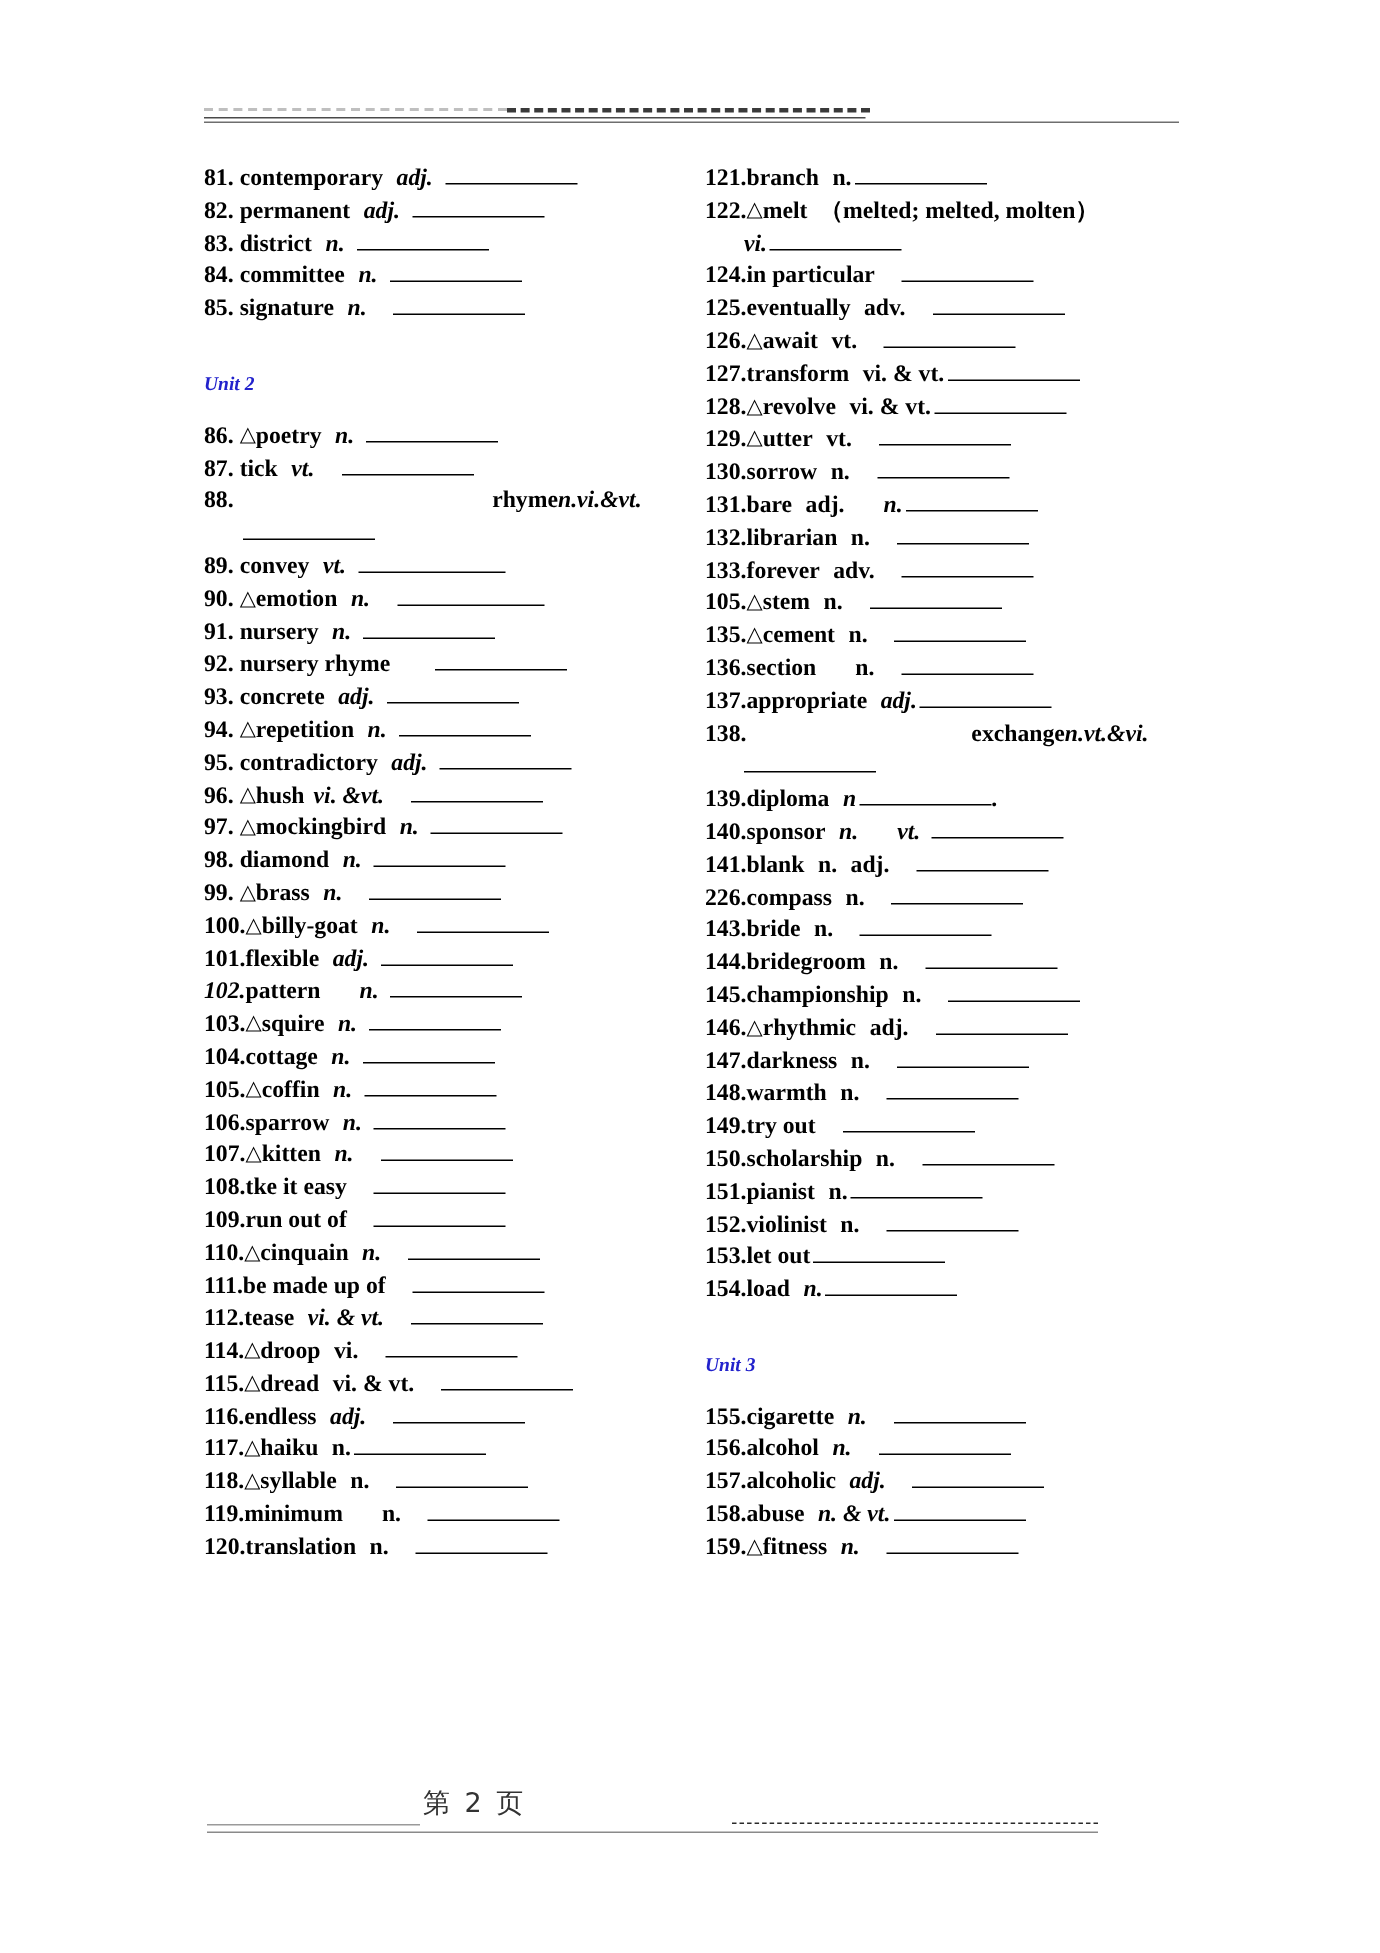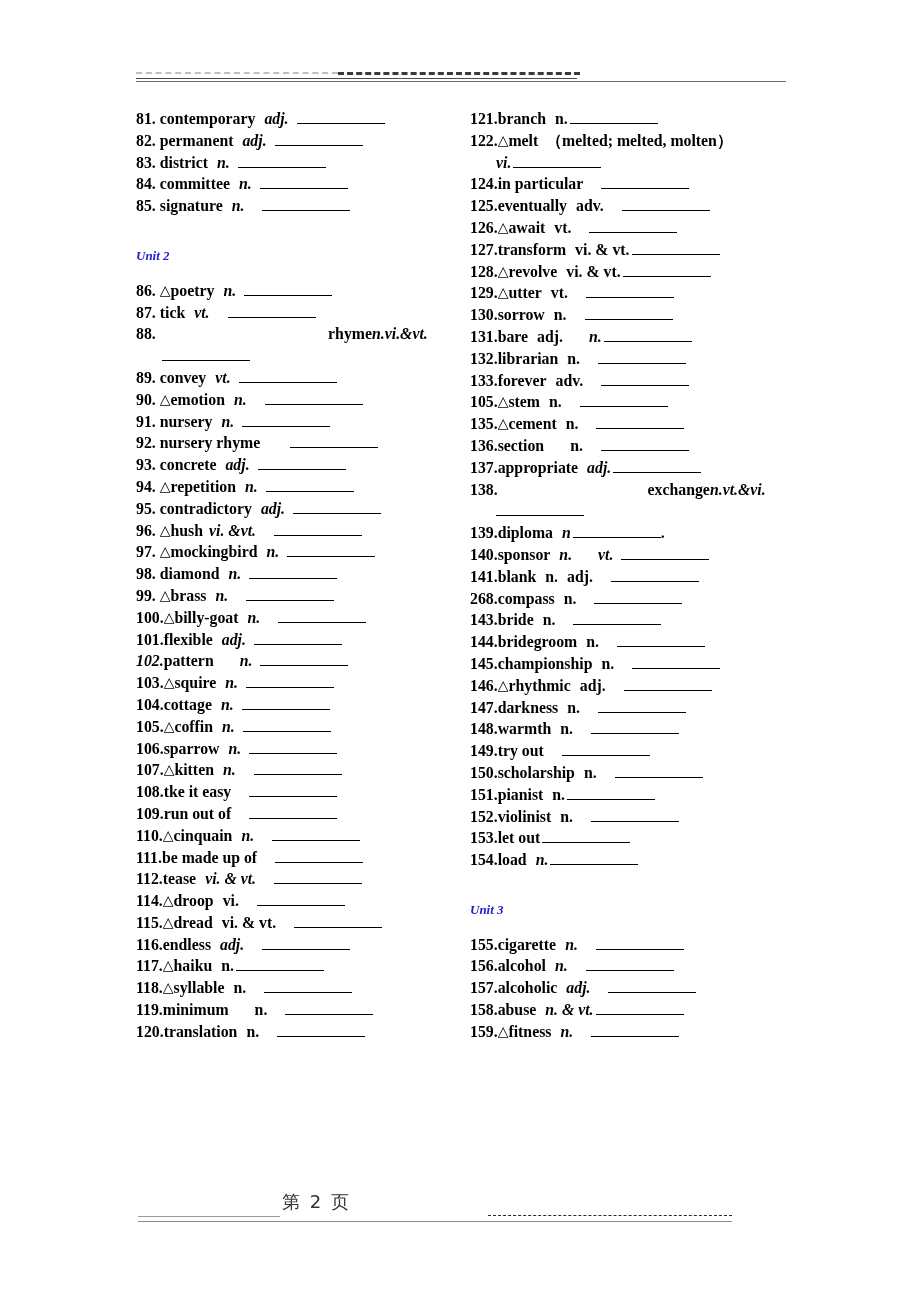--- a/index.html
+++ b/index.html
@@ -380,21 +380,21 @@
     <div class="vrow">
       <span class="num">139.</span><span class="word">diploma</span><span class="pos">n</span><span class="blank w2 nolead"></span><span class="word">.</span>
     </div>
     <div class="vrow">
       <span class="num">140.</span><span class="word">sponsor</span><span class="pos">n.</span><span class="pos wide">vt.</span><span class="blank w2"></span>
     </div>
     <div class="vrow">
       <span class="num">141.</span><span class="word">blank</span><span class="pos upright">n.</span><span class="pos upright">adj.</span><span class="blank w2 pre"></span>
     </div>
     <div class="vrow">
-      <span class="num">268.</span><span class="word">compass</span><span class="pos upright">n.</span><span class="blank w2 pre"></span>
+      <span class="num">226.</span><span class="word">compass</span><span class="pos upright">n.</span><span class="blank w2 pre"></span>
     </div>
     <div class="vrow">
       <span class="num">143.</span><span class="word">bride</span><span class="pos upright">n.</span><span class="blank w2 pre"></span>
     </div>
     <div class="vrow">
       <span class="num">144.</span><span class="word">bridegroom</span><span class="pos upright">n.</span><span class="blank w2 pre"></span>
     </div>
     <div class="vrow">
       <span class="num">145.</span><span class="word">championship</span><span class="pos upright">n.</span><span class="blank w2 pre"></span>
     </div>

